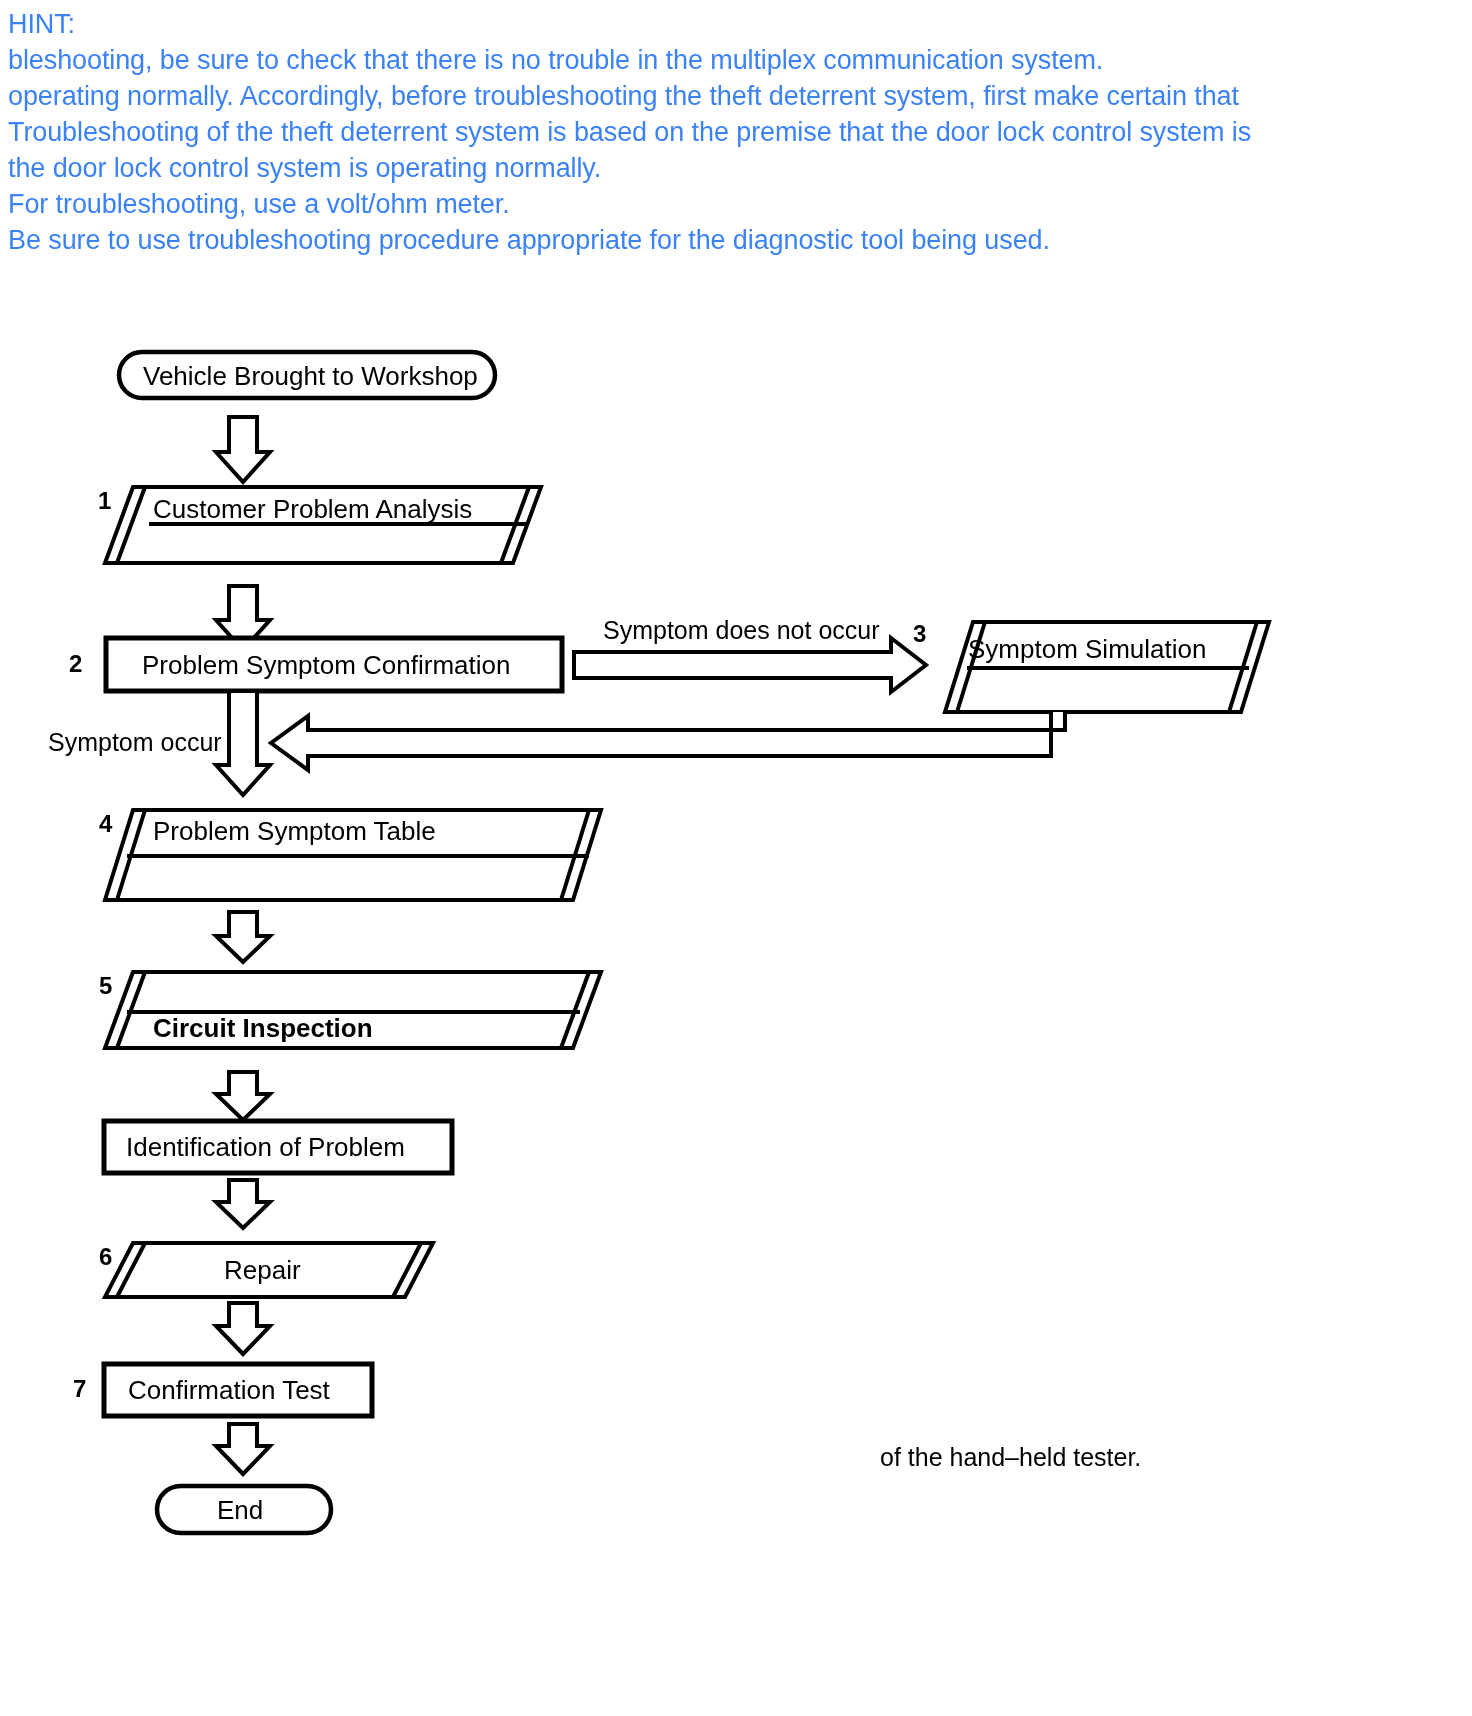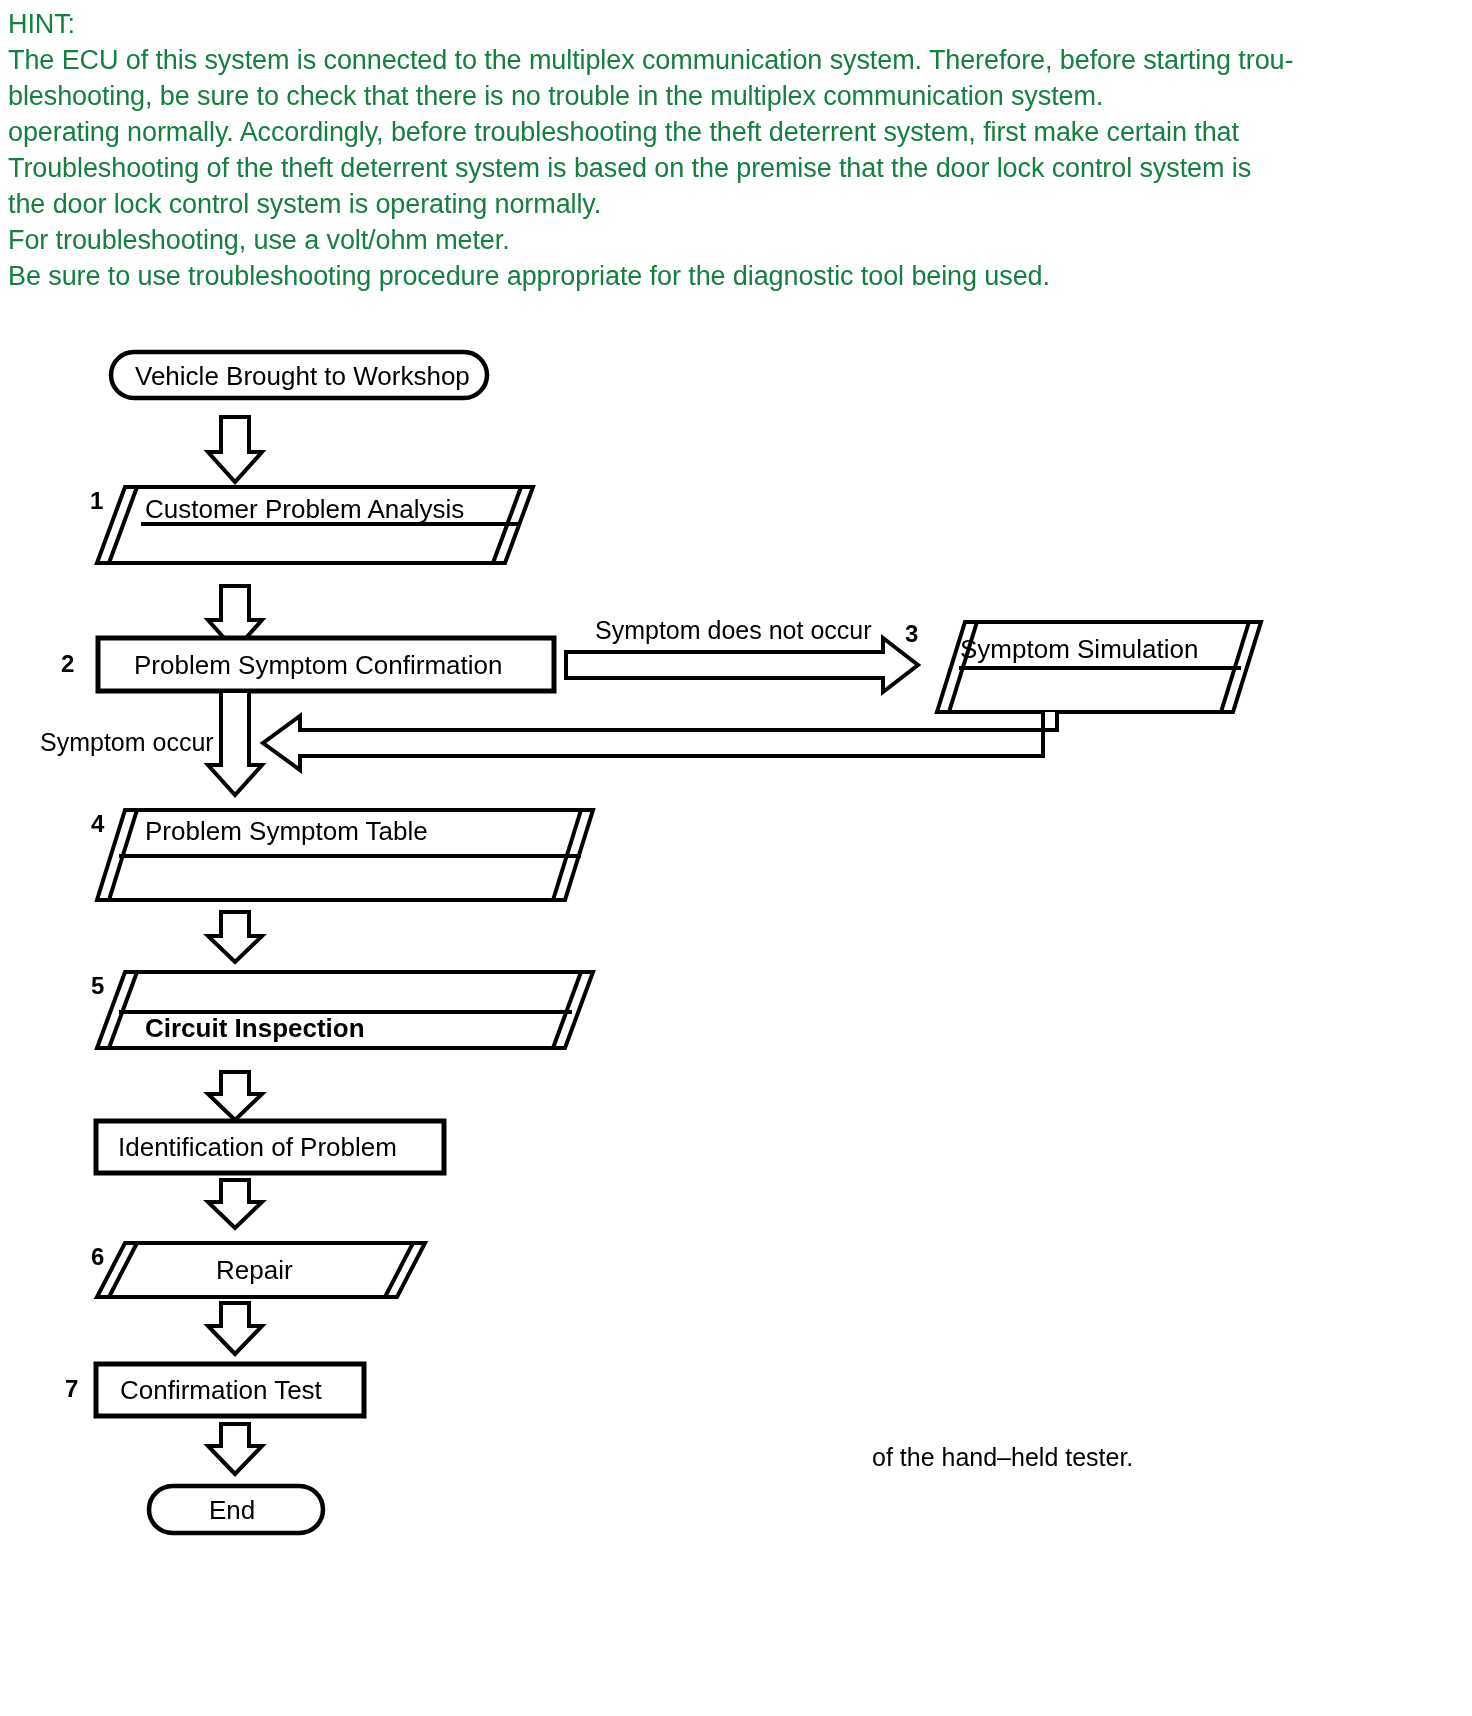--- a/index.html
+++ b/index.html
@@ -21,27 +21,27 @@
     position: absolute;
     left: 8px;
     top: 6px;
     width: 1330px;
   }
   .hint-line {
     font-size: 27px;
     line-height: 36px;
     letter-spacing: -0.1px;
     white-space: pre;
-    color: #15803d;
+    color: #3b82f6;
   }
 
   
   .flow {
     position: absolute;
-    left: 8px;
+    left: 16px;
     top: 0;
     width: 1313px;
     height: 1716px;
     pointer-events: none;
   }
   .flow * { pointer-events: auto; }
 
   .node-label {
     position: absolute;
     font-size: 26px;
@@ -73,21 +73,20 @@
     line-height: 34px;
     color: #000;
     white-space: pre;
   }
 </style>
 </head>
 <body>
 
 <div class="hint-block">
   <div class="hint-line">HINT:</div>
-  <div class="hint-line">The ECU of this system is connected to the multiplex communication system. Therefore, before starting trou-</div>
   <div class="hint-line">bleshooting, be sure to check that there is no trouble in the multiplex communication system.</div>
   <div class="hint-line">operating normally. Accordingly, before troubleshooting the theft deterrent system, first make certain that</div>
   <div class="hint-line">Troubleshooting of the theft deterrent system is based on the premise that the door lock control system is</div>
   <div class="hint-line">the door lock control system is operating normally.</div>
   <div class="hint-line">For troubleshooting, use a volt/ohm meter.</div>
   <div class="hint-line">Be sure to use troubleshooting procedure appropriate for the diagnostic tool being used.</div>
 </div>
 
 <div class="flow">
 

